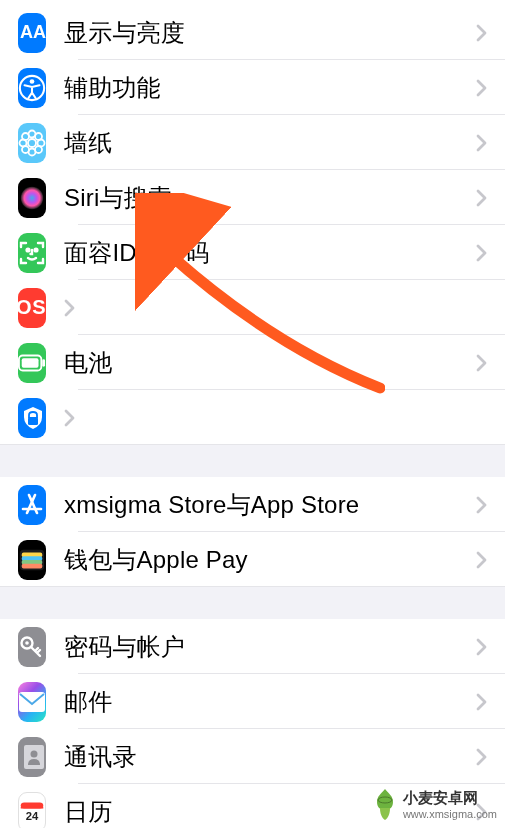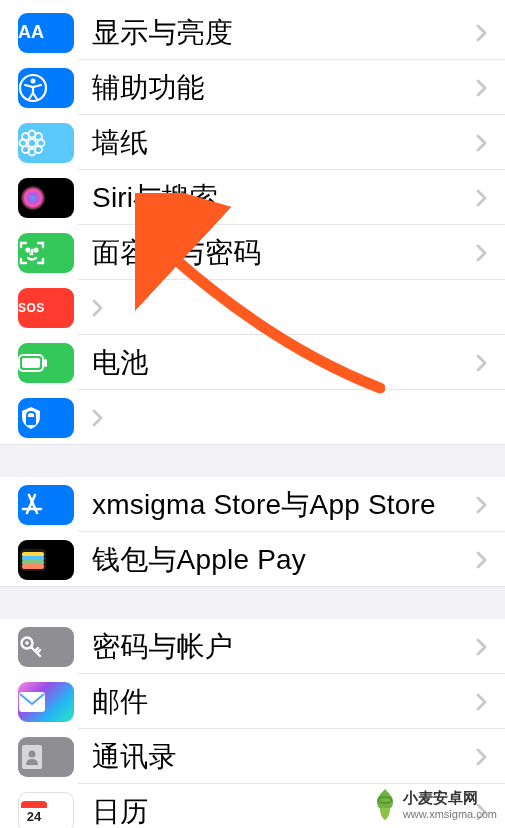--- a/index.html
+++ b/index.html
@@ -31,50 +31,50 @@
       content: "";
       position: absolute;
       left: 78px;
       right: 0;
       bottom: 0;
       height: 1px;
       background: #e5e5e9;
     }
     .row.last::after { left: 0; }
     .icon-wrap {
-      width: 56px;
+      width: 28px;
       height: 40px;
       border-radius: 9px;
       display: flex;
       align-items: center;
-      justify-content: flex-start;
+      justify-content: flex-end;
       flex-shrink: 0;
       margin-right: 18px;
     }
     .label {
       flex: 1;
-      font-size: 28px;
+      font-size: 24px;
       color: #000;
       letter-spacing: 0.2px;
     }
     .chevron {
       color: #c7c7cc;
       flex-shrink: 0;
     }
     .chevron svg { display: block; }
     
     .bg-blue { background: #007aff; }
     .bg-green { background: #34c759; }
     .bg-cyan { background: #5ac8fa; }
     .bg-red { background: #ff3b30; }
     .bg-gray { background: #8e8e93; }
     .bg-black { background: #000; }
     .bg-white { background: #fff; border: 1px solid #e0e0e0; }
     .bg-grad { background: linear-gradient(135deg,#fd82e0,#9a4ee8,#27b3f4,#29e6c2); }
-    .sos-text { color: #fff; font-weight: 700; font-size: 12px; letter-spacing: 0.5px; }
+    .sos-text { color: #fff; font-weight: 700; font-size: 20px; letter-spacing: 0.5px; }
     .aa-text { color: #fff; font-weight: 600; font-size: 18px; }
     
     .arrow {
       position: absolute;
       top: 193px;
       left: 135px;
       pointer-events: none;
       z-index: 50;
     }
     

